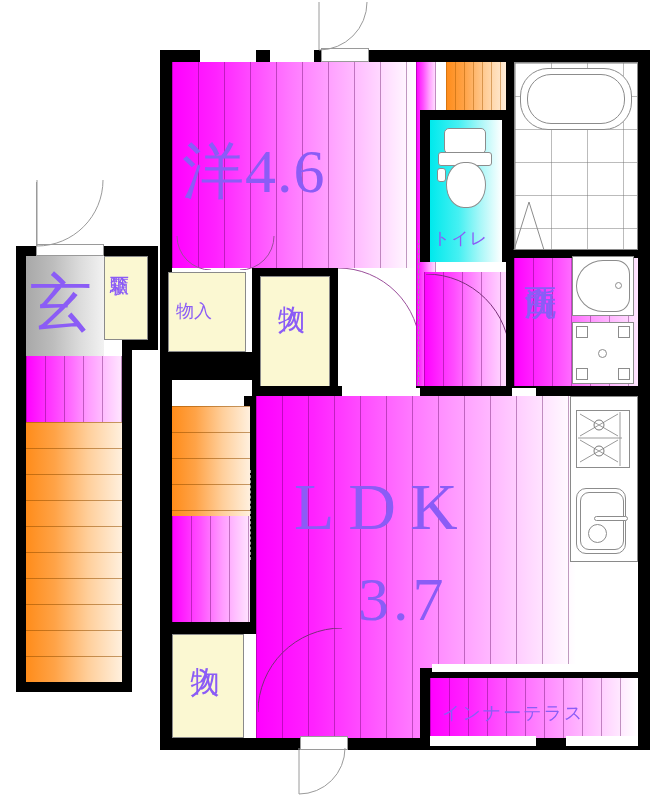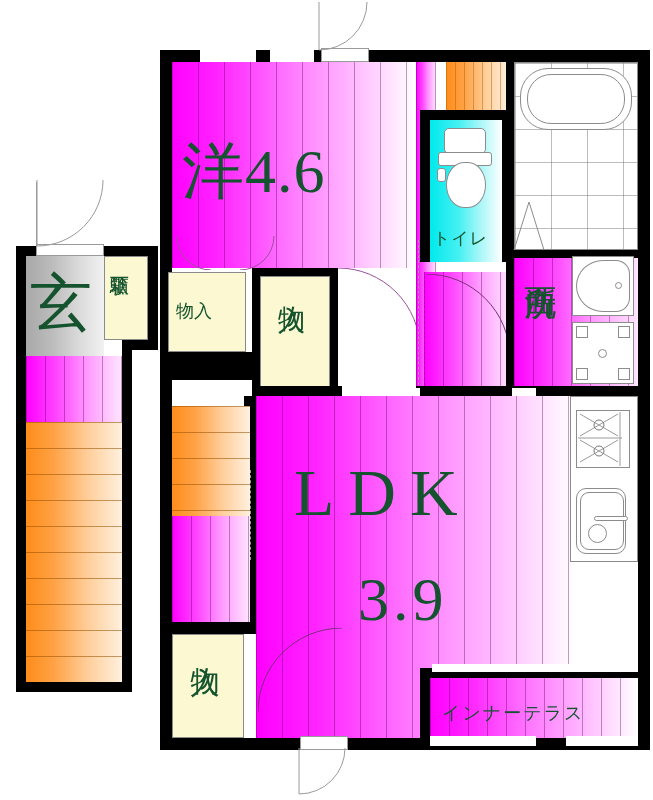--- a/index.html
+++ b/index.html
@@ -31,21 +31,21 @@
   .steps-v{position:absolute;inset:0;
      background-image:repeating-linear-gradient(to right,rgba(170,90,0,.45) 0 1px,transparent 1px 9px);}
   
   .tiles{position:absolute;inset:0;
      background-image:repeating-linear-gradient(to right,rgba(120,120,120,.5) 0 1px,transparent 1px 36px),
                       repeating-linear-gradient(to bottom,rgba(120,120,120,.5) 0 1px,transparent 1px 33px);}
 
   .thin{border:1px solid #8a8a8a;}
 
   
-  .lbl{position:absolute;color:#14532d;line-height:1;white-space:nowrap;
+  .lbl{position:absolute;color:#8b5cf6;line-height:1;white-space:nowrap;
        font-family:"Liberation Serif",serif;}
   .v-lbl{writing-mode:vertical-rl;text-orientation:upright;line-height:1.02;}
   .sans{font-family:Liberation Sans, sans-serif;text-align:right;}
 
   .door-arc{position:absolute;border:1px solid #9a9a9a;background:transparent;}
   .door-leaf{position:absolute;background:#fff;border:1px solid #9a9a9a;}
   .fixture{position:absolute;border:1px solid #8c8c8c;background:#fff;}
   .dash{position:absolute;border-left:1px dashed #9a9a9a;}
 </style>
 </head>
@@ -177,22 +177,22 @@
 
   <div class="abs wall" style="left:506px;top:386px;width:132px;height:10px;"></div>
   <div class="abs wall" style="left:506px;top:258px;width:8px;height:134px;"></div>
 
   <div class="abs wall" style="left:416px;top:386px;width:100px;height:10px;"></div>
   <div class="abs wall" style="left:252px;top:386px;width:90px;height:10px;"></div>
 
   <div class="abs fl-mag" style="left:256px;top:396px;width:320px;height:342px;">
     <div class="planks"></div>
   </div>
-  <div class="lbl" style="left:294px;top:460px;font-size:66px;letter-spacing:14px;">LDK</div>
-  <div class="lbl" style="left:358px;top:568px;font-size:62px;letter-spacing:4px;">3.9</div>
+  <div class="lbl" style="left:294px;top:474px;font-size:66px;letter-spacing:14px;">LDK</div>
+  <div class="lbl" style="left:358px;top:568px;font-size:62px;letter-spacing:4px;">3.7</div>
 
   <svg class="abs" style="left:258px;top:628px;width:84px;height:84px;" viewBox="0 0 84 84">
       <path d="M84 0 A84 84 0 0 0 0 84" fill="none" stroke="#7a2f7a" stroke-width="1"></path>
     </svg>
 
   <div class="abs fl-white thin" style="left:570px;top:396px;width:68px;height:166px;"></div>
 
   <div class="abs fixture" style="left:576px;top:410px;width:54px;height:58px;"></div>
   <svg class="abs" style="left:578px;top:412px;width:50px;height:54px;" viewBox="0 0 50 54">
       <line x1="2" y1="2" x2="40" y2="24" stroke="#9a9a9a" stroke-width="1"></line>

